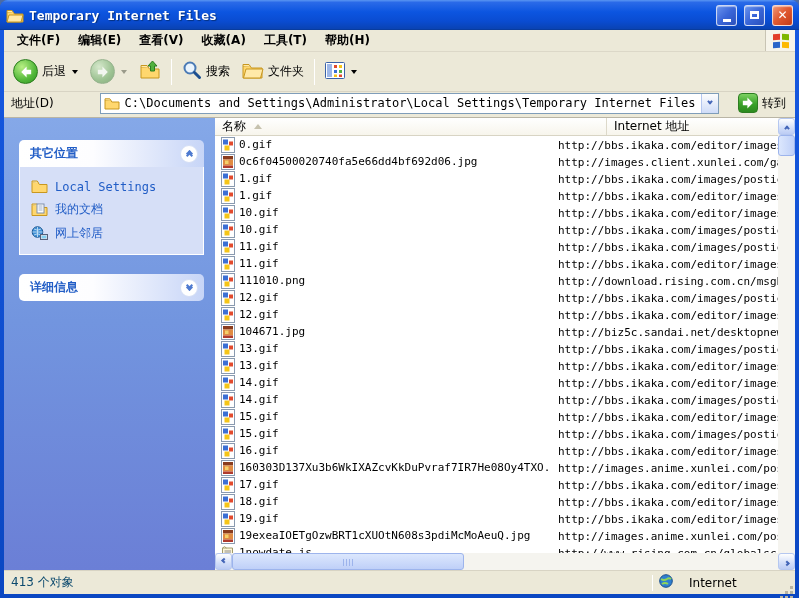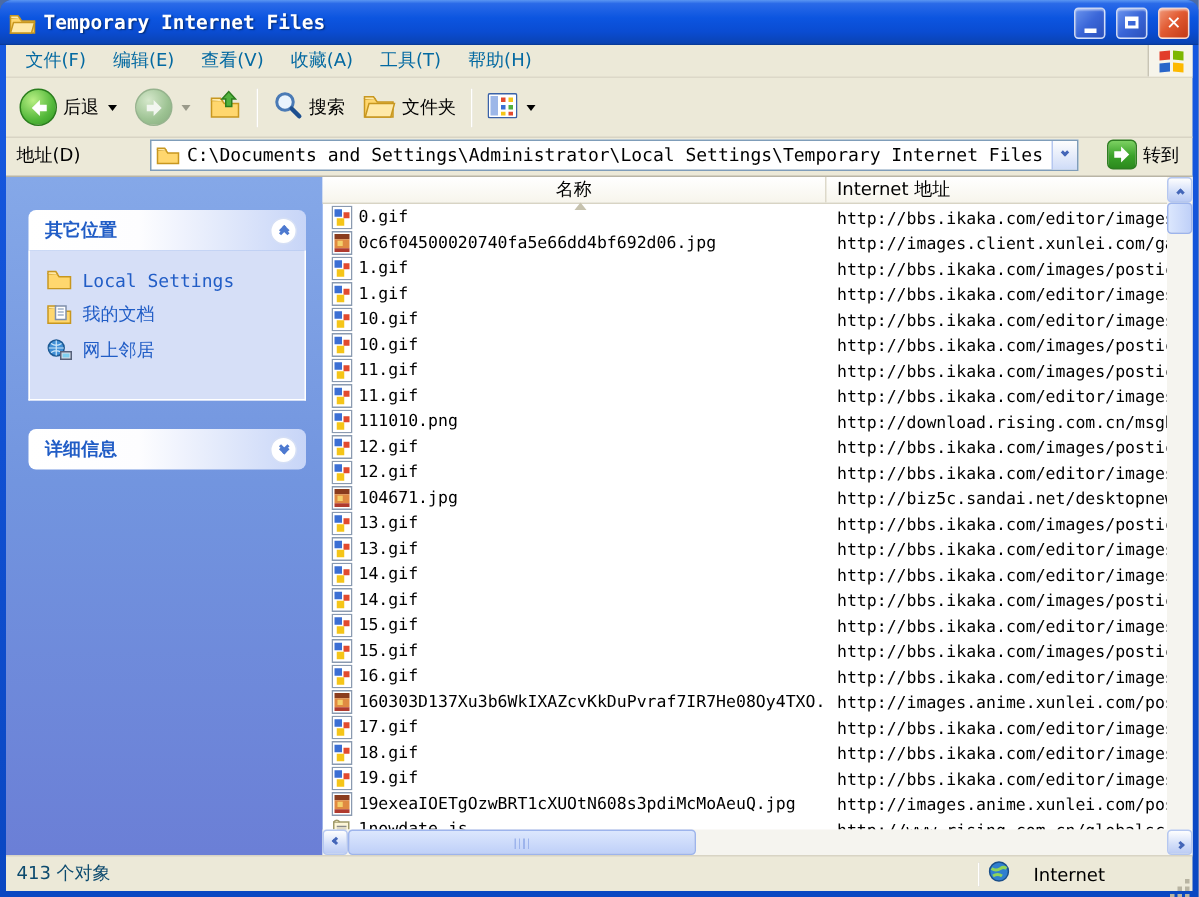--- a/index.html
+++ b/index.html
@@ -23,21 +23,21 @@
             box-shadow:inset 0 1px 1px rgba(255,255,255,.5); cursor:default; }
   .winbtn.close { background:linear-gradient(135deg,#f09878 0%,#e25b33 45%,#c23a17 100%); }
   .glyph-min { width:8px; height:3px; background:#fff; align-self:flex-end; margin:0 auto 3px; }
   .glyph-max { width:9px; height:8px; border:2px solid #fff; border-top-width:3px; }
   .glyph-close { color:#fff; font-weight:bold; font-size:12px; line-height:1; font-family:"DejaVu Sans",sans-serif; }
 
   
   .chrome { background:#ece9d8; }
   .menubar { height:22px; display:flex; align-items:stretch; border-bottom:1px solid #dcd8c8; }
   .menu-items { flex:1; display:flex; align-items:center; padding-left:4px; }
-  .menu-item { padding:2px 9px; color:#0369a1; cursor:default; }
+  .menu-item { padding:2px 9px; color:#000000; cursor:default;font-weight:bold; }
   .winlogo-box { width:30px; border-left:1px solid #c8c4b4; display:flex; align-items:center; justify-content:center; background:#f6f4ea; }
   .winlogo { position:relative; width:16px; height:14px; }
   .winlogo i { position:absolute; width:7px; height:6px; }
   .winlogo .r { left:0; top:0; background:#e23e2b; transform:skewY(-6deg); }
   .winlogo .g { right:0; top:0; background:#7db700; transform:skewY(6deg); }
   .winlogo .b { left:0; bottom:0; background:#2a66c9; transform:skewY(-6deg); }
   .winlogo .y { right:0; bottom:0; background:#fdb900; transform:skewY(6deg); }
 
   .toolbar { height:40px; display:flex; align-items:center; gap:2px; padding:0 4px;
              border-bottom:1px solid #d8d4c4; }
@@ -76,28 +76,28 @@
   .panel-title { color:#215dc6; font-weight:bold; flex:1; }
   .chev-circle { width:18px; height:18px; border-radius:50%; background:#fff; border:1px solid #d5dff5;
                  display:flex; align-items:center; justify-content:center; flex-direction:column; gap:0px; }
   .dchev { width:5px; height:5px; border-left:2px solid #4e7ad0; border-top:2px solid #4e7ad0; }
   .dchev.up { transform:rotate(45deg); margin-top:2px; }
   .dchev.up + .dchev.up { margin-top:-3px; }
   .dchev.down { transform:rotate(225deg); margin-top:-2px; }
   .dchev.down + .dchev.down { margin-top:-3px; }
   .panel-body { background:#d6dff7; border:1px solid #fff; border-top:0; padding:12px 6px 12px 11px; }
   .task-item { display:flex; align-items:center; gap:7px; margin-bottom:7px; cursor:default; }
-  .task-item:last-child { margin-bottom:12px; }
+  .task-item:last-child { margin-bottom:0; }
   .task-item .lbl { color:#215dc6; font-family:"DejaVu Sans Mono",monospace; font-size:12px; }
 
   .listpane { flex:1; position:relative; background:#fff; min-width:0; }
   .list-header { height:18px; display:flex; background:linear-gradient(180deg,#ffffff,#f7f5ec);
                  border-bottom:1px solid #d8d4c4; padding-right:17px; }
   .hcell { display:flex; align-items:center; padding:0 7px; border-right:1px solid #ddd9ca; color:#000; cursor:default; }
-  .hcell.name { width:336px;flex-direction:column; }
+  .hcell.name { width:392px; }
   .hcell.url { flex:1; border-right:0; }
   .sort-up { width:0; height:0; border-left:4px solid transparent; border-right:4px solid transparent;
              border-bottom:5px solid #c6c2ae; margin-left:8px; }
   .rows { position:absolute; top:18px; left:0; right:17px; bottom:17px; overflow:hidden; }
   .row { height:17px; display:flex; align-items:center; white-space:nowrap; cursor:default; }
   .cell-name { width:336px; min-width:336px; display:flex; align-items:center; gap:4px; padding-left:6px; overflow:hidden; }
   .cell-url { flex:1; overflow:hidden; padding-left:7px; }
   .fname, .furl { font-family:"DejaVu Sans Mono",monospace; font-size:11px; color:#000; }
   .file-ic { width:14px; height:16px; flex:0 0 14px; display:flex; }
 

